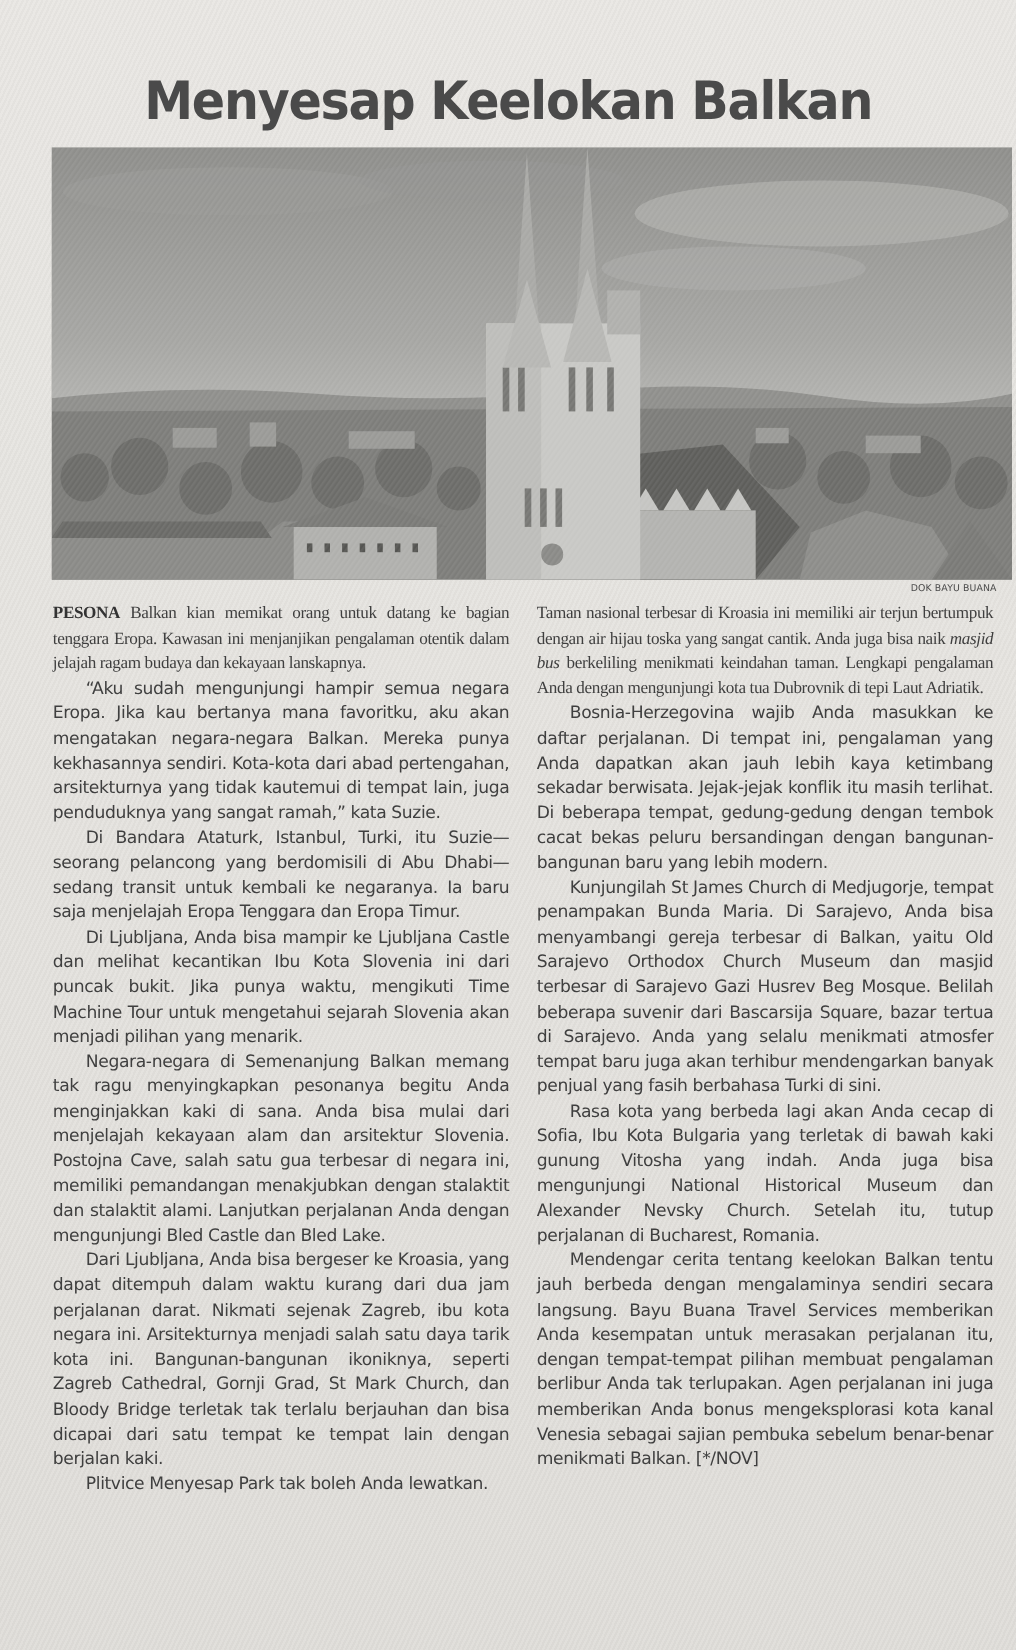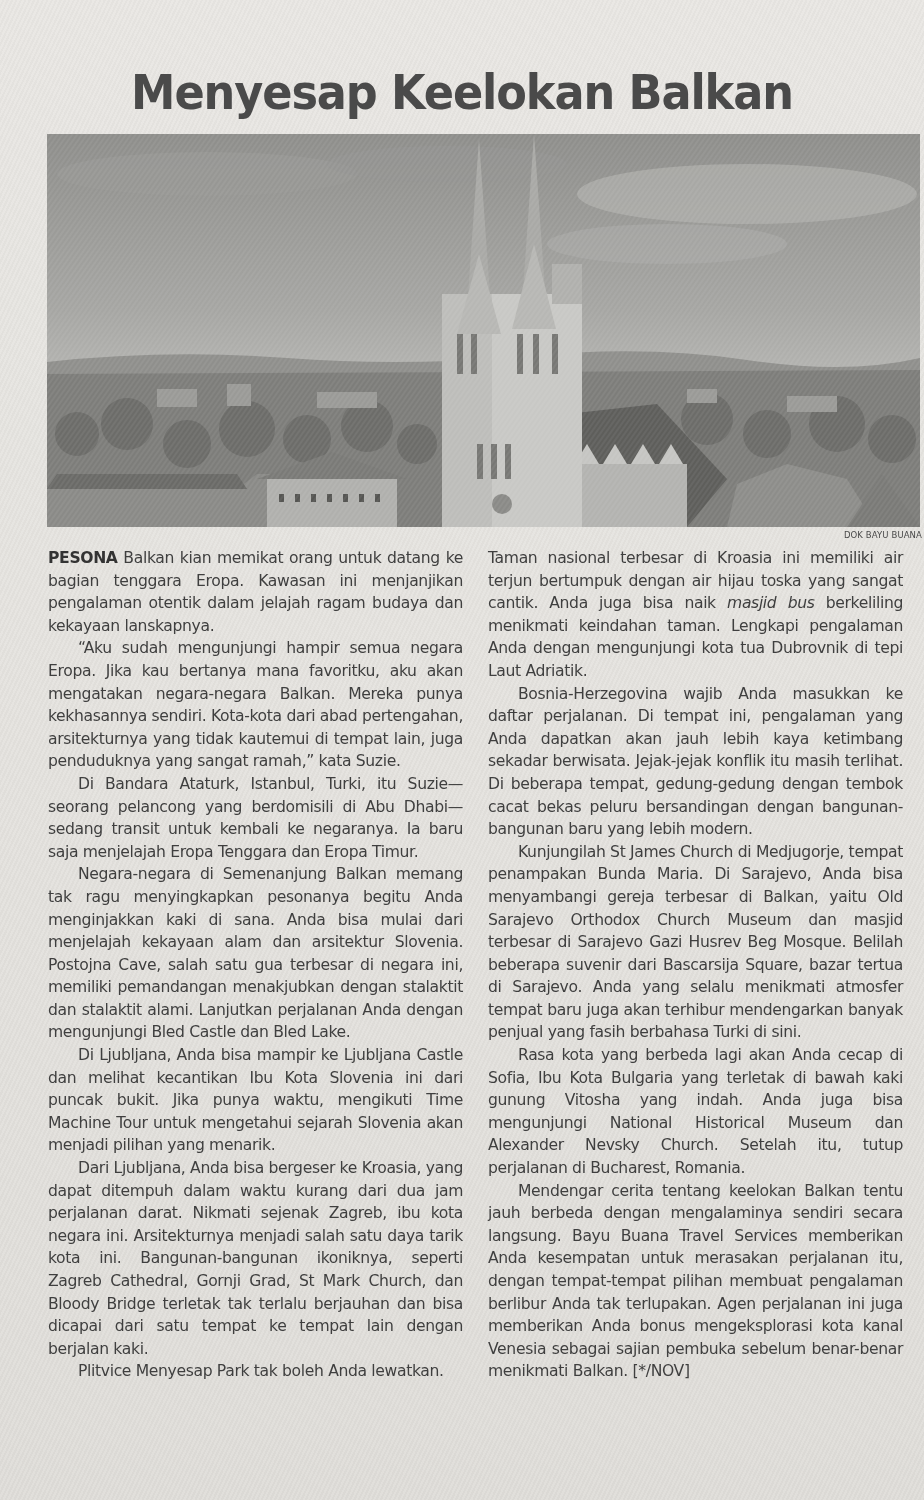--- a/index.html
+++ b/index.html
@@ -42,21 +42,21 @@
       left: 47px;
       top: 134px;
       width: 873px;
       height: 393px;
       overflow: hidden;
       background: #9c9c99;
     }
     .photo svg { display: block; }
     .photo-credit {
       position: absolute;
-      right: 2px;
+      right: 18px;
       top: 530px;
       font-size: 8.5px;
       letter-spacing: 0.1px;
       color: #4a4a4a;
     }
     .column {
       position: absolute;
       top: 547px;
       font-size: 15.6px;
       line-height: 22.6px;
@@ -64,21 +64,21 @@
       letter-spacing: -0.35px;
     }
     .col-left { left: 48px; width: 415px; }
     .col-right { left: 488px; width: 415px; }
     .column p {
       margin: 0;
       text-align: justify;
       text-indent: 30px;
       hyphens: none;
     }
-    .column p.first { text-indent: 0; }
+    .column p.first { text-indent: 0; font-family: Liberation Serif, serif; }
     .lead {
       font-weight: bold;
       color: #333;
     }
     .em { font-style: italic; }
   </style>
 </head>
 <body>
 
 <div class="paper-grain"></div>
@@ -179,22 +179,22 @@
     <rect x="0" y="0" width="873" height="393" fill="url(#screen)"></rect>
   </svg>
 </div>
 
 <div class="photo-credit">DOK BAYU BUANA</div>
 
 <div class="column col-left">
   <p class="first"><span class="lead">PESONA</span><span> Balkan kian memikat orang untuk datang ke bagian tenggara Eropa. Kawasan ini menjanjikan pengalaman otentik dalam jelajah ragam budaya dan kekayaan lanskapnya.</span></p>
   <p>“Aku sudah mengunjungi hampir semua negara Eropa. Jika kau bertanya mana favoritku, aku akan mengatakan negara-negara Balkan. Mereka punya kekhasannya sendiri. Kota-kota dari abad pertengahan, arsitekturnya yang tidak kautemui di tempat lain, juga penduduknya yang sangat ramah,” kata Suzie.</p>
   <p>Di Bandara Ataturk, Istanbul, Turki, itu Suzie—seorang pelancong yang berdomisili di Abu Dhabi—sedang transit untuk kembali ke negaranya. Ia baru saja menjelajah Eropa Tenggara dan Eropa Timur.</p>
+  <p>Di Ljubljana, Anda bisa mampir ke Ljubljana Castle dan melihat kecantikan Ibu Kota Slovenia ini dari puncak bukit. Jika punya waktu, mengikuti Time Machine Tour untuk mengetahui sejarah Slovenia akan menjadi pilihan yang menarik.</p>
   <p>Negara-negara di Semenanjung Balkan memang tak ragu menyingkapkan pesonanya begitu Anda menginjakkan kaki di sana. Anda bisa mulai dari menjelajah kekayaan alam dan arsitektur Slovenia. Postojna Cave, salah satu gua terbesar di negara ini, memiliki pemandangan menakjubkan dengan stalaktit dan stalaktit alami. Lanjutkan perjalanan Anda dengan mengunjungi Bled Castle dan Bled Lake.</p>
-  <p>Di Ljubljana, Anda bisa mampir ke Ljubljana Castle dan melihat kecantikan Ibu Kota Slovenia ini dari puncak bukit. Jika punya waktu, mengikuti Time Machine Tour untuk mengetahui sejarah Slovenia akan menjadi pilihan yang menarik.</p>
   <p>Dari Ljubljana, Anda bisa bergeser ke Kroasia, yang dapat ditempuh dalam waktu kurang dari dua jam perjalanan darat. Nikmati sejenak Zagreb, ibu kota negara ini. Arsitekturnya menjadi salah satu daya tarik kota ini. Bangunan-bangunan ikoniknya, seperti Zagreb Cathedral, Gornji Grad, St Mark Church, dan Bloody Bridge terletak tak terlalu berjauhan dan bisa dicapai dari satu tempat ke tempat lain dengan berjalan kaki.</p>
   <p>Plitvice Menyesap Park tak boleh Anda lewatkan.</p>
 </div>
 
 <div class="column col-right">
   <p class="first"><span>Taman nasional terbesar di Kroasia ini memiliki air terjun bertumpuk dengan air hijau toska yang sangat cantik. Anda juga bisa naik </span><span class="em">masjid bus</span><span> berkeliling menikmati keindahan taman. Lengkapi pengalaman Anda dengan mengunjungi kota tua Dubrovnik di tepi Laut Adriatik.</span></p>
   <p>Bosnia-Herzegovina wajib Anda masukkan ke daftar perjalanan. Di tempat ini, pengalaman yang Anda dapatkan akan jauh lebih kaya ketimbang sekadar berwisata. Jejak-jejak konflik itu masih terlihat. Di beberapa tempat, gedung-gedung dengan tembok cacat bekas peluru bersandingan dengan bangunan-bangunan baru yang lebih modern.</p>
   <p>Kunjungilah St James Church di Medjugorje, tempat penampakan Bunda Maria. Di Sarajevo, Anda bisa menyambangi gereja terbesar di Balkan, yaitu Old Sarajevo Orthodox Church Museum dan masjid terbesar di Sarajevo Gazi Husrev Beg Mosque. Belilah beberapa suvenir dari Bascarsija Square, bazar tertua di Sarajevo. Anda yang selalu menikmati atmosfer tempat baru juga akan terhibur mendengarkan banyak penjual yang fasih berbahasa Turki di sini.</p>
   <p>Rasa kota yang berbeda lagi akan Anda cecap di Sofia, Ibu Kota Bulgaria yang terletak di bawah kaki gunung Vitosha yang indah. Anda juga bisa mengunjungi National Historical Museum dan Alexander Nevsky Church. Setelah itu, tutup perjalanan di Bucharest, Romania.</p>
   <p>Mendengar cerita tentang keelokan Balkan tentu jauh berbeda dengan mengalaminya sendiri secara langsung. Bayu Buana Travel Services memberikan Anda kesempatan untuk merasakan perjalanan itu, dengan tempat-tempat pilihan membuat pengalaman berlibur Anda tak terlupakan. Agen perjalanan ini juga memberikan Anda bonus mengeksplorasi kota kanal Venesia sebagai sajian pembuka sebelum benar-benar menikmati Balkan. [*/NOV]</p>

